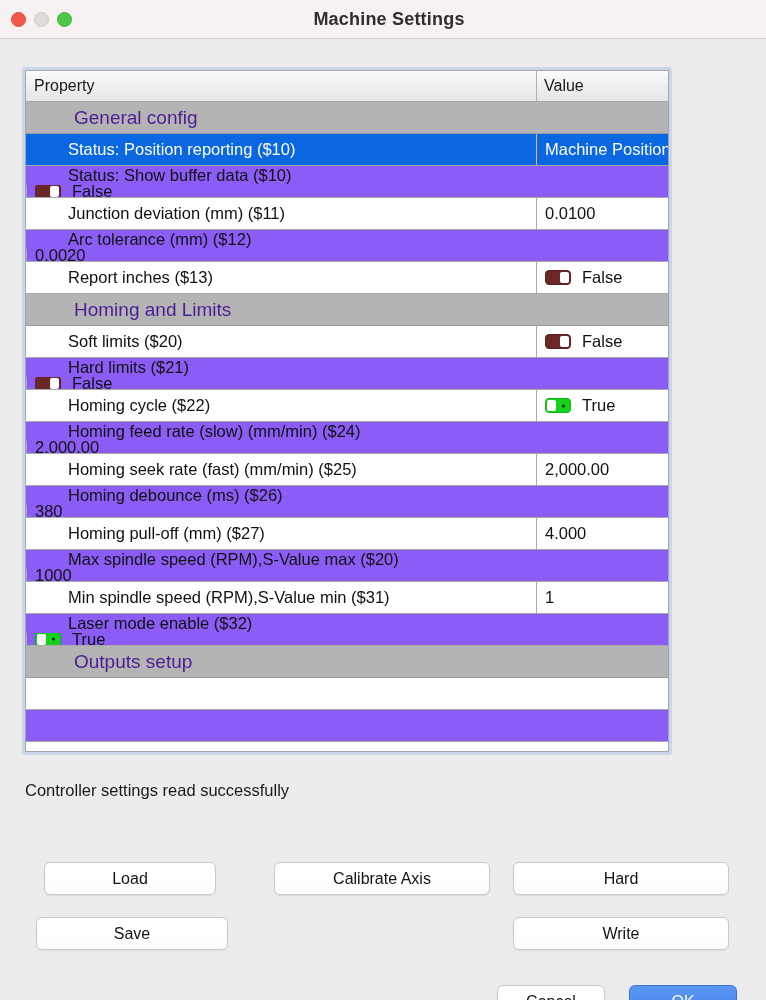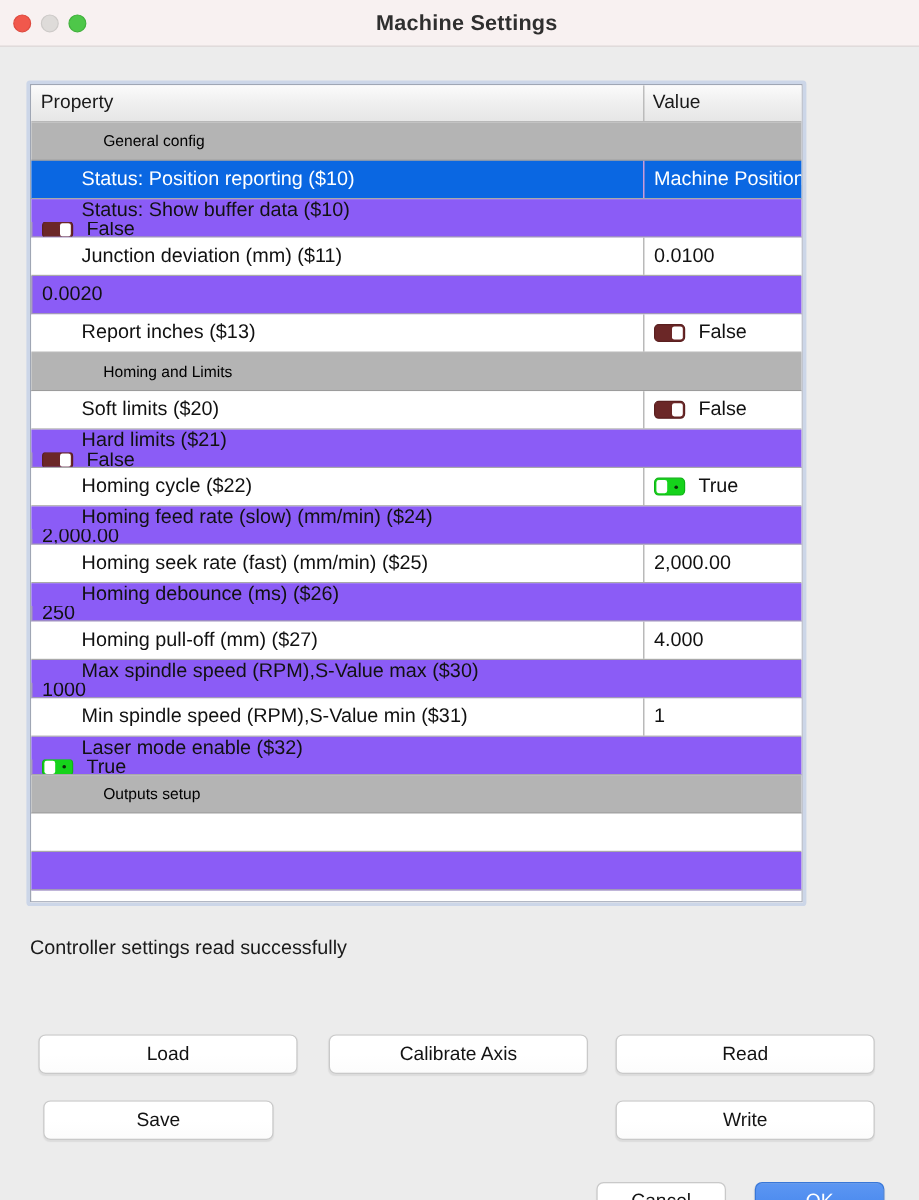--- a/index.html
+++ b/index.html
@@ -117,23 +117,23 @@
     box-sizing: border-box;
     display: flex;
     align-items: center;
     padding-left: 42px;
     font-size: 16.5px;
     color: #111;
     white-space: nowrap;
     overflow: hidden;
   }
   .row.group .cell-prop {
-    color: #000000;
-    padding-left: 60px;
-    font-size: 13px;
+    color: #4c1d95;
+    padding-left: 48px;
+    font-size: 19px;
   }
   .row.selected .cell-prop { color: #ffffff; }
 
   .cell-val {
     flex: 1;
     box-sizing: border-box;
     display: flex;
     align-items: center;
     padding-left: 8px;
     font-size: 16.5px;
@@ -218,21 +218,21 @@
     font-size: 16px;
     color: #131313;
     box-shadow: 0 1px 1px rgba(0,0,0,.07);
     display: flex;
     align-items: center;
     justify-content: center;
     box-sizing: border-box;
     cursor: default;
     padding: 0;
   }
-  .btn-load   { left: 32px;  top: 823px; width: 216px; }
+  .btn-load   { left: 44px;  top: 823px; width: 172px; }
   .btn-cal    { left: 274px; top: 823px; width: 216px; }
   .btn-read   { left: 513px; top: 823px; width: 216px; }
   .btn-save   { left: 36px;  top: 878px; width: 192px; }
   .btn-write  { left: 513px; top: 878px; width: 216px; }
   .btn-cancel { left: 497px; top: 946px; width: 108px; }
   .btn-ok     {
     left: 629px; top: 946px; width: 108px;
     background: linear-gradient(to bottom, #5c96f2 0%, #4183ee 100%);
     border: 1px solid #3877d8;
     color: #ffffff;
@@ -273,20 +273,21 @@
             <div class="cell-val">
               <span class="toggle off"></span>
               <span>False</span>
             </div>
           </div>
           <div class="row odd">
             <div class="cell-prop">Junction deviation (mm) ($11)</div>
             <div class="cell-val">0.0100</div>
           </div>
           <div class="row even">
+            <div class="cell-prop">Arc tolerance (mm) ($12)</div>
             <div class="cell-val">0.0020</div>
           </div>
           <div class="row odd">
             <div class="cell-prop">Report inches ($13)</div>
             <div class="cell-val">
               <span class="toggle off"></span>
               <span>False</span>
             </div>
           </div>
           <div class="row group">
@@ -317,28 +318,28 @@
           <div class="row even">
             <div class="cell-prop">Homing feed rate (slow) (mm/min) ($24)</div>
             <div class="cell-val">2,000.00</div>
           </div>
           <div class="row odd">
             <div class="cell-prop">Homing seek rate (fast) (mm/min) ($25)</div>
             <div class="cell-val">2,000.00</div>
           </div>
           <div class="row even">
             <div class="cell-prop">Homing debounce (ms) ($26)</div>
-            <div class="cell-val">250</div>
+            <div class="cell-val">380</div>
           </div>
           <div class="row odd">
             <div class="cell-prop">Homing pull-off (mm) ($27)</div>
             <div class="cell-val">4.000</div>
           </div>
           <div class="row even">
-            <div class="cell-prop">Max spindle speed (RPM),S-Value max ($30)</div>
+            <div class="cell-prop">Max spindle speed (RPM),S-Value max ($20)</div>
             <div class="cell-val">1000</div>
           </div>
           <div class="row odd">
             <div class="cell-prop">Min spindle speed (RPM),S-Value min ($31)</div>
             <div class="cell-val">1</div>
           </div>
           <div class="row even">
             <div class="cell-prop">Laser mode enable ($32)</div>
             <div class="cell-val">
               <span class="toggle on"></span>
@@ -358,19 +359,19 @@
             <div class="cell-val"></div>
           </div>
         </div>
     </div>
   </div>
 
   <div class="status">Controller settings read successfully</div>
 
   <button class="btn btn-load">Load</button>
   <button class="btn btn-cal">Calibrate Axis</button>
-  <button class="btn btn-read">Read</button>
+  <button class="btn btn-read">Hard</button>
   <button class="btn btn-save">Save</button>
   <button class="btn btn-write">Write</button>
   <button class="btn btn-cancel">Cancel</button>
   <button class="btn btn-ok">OK</button>
 
 </div>
 
 </body></html>

